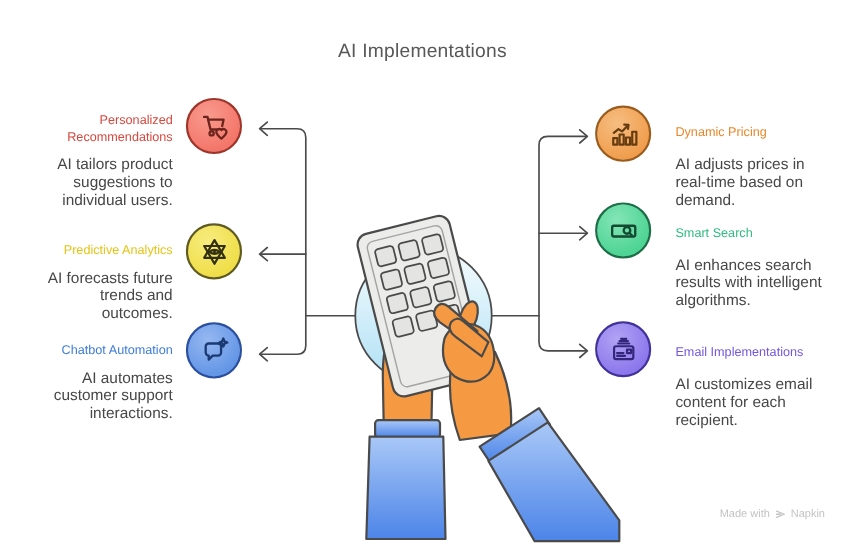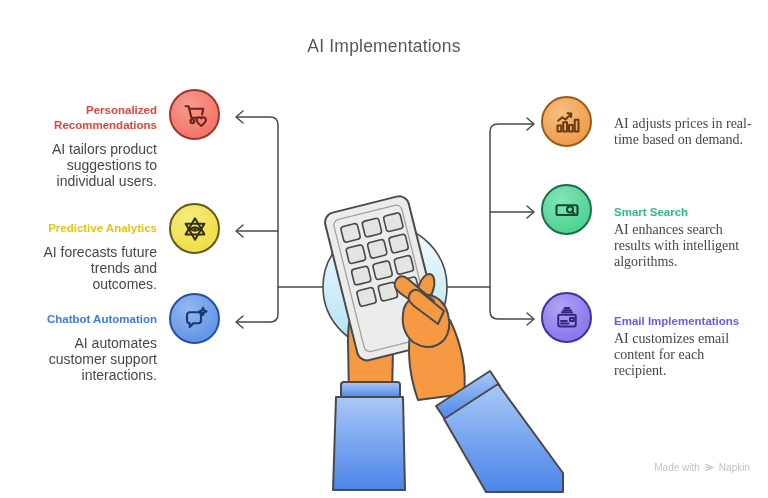--- a/index.html
+++ b/index.html
@@ -8,23 +8,23 @@
   .abs{position:absolute;}
   .title{left:0;top:36px;width:100%;text-align:center;font-size:17.5px;font-weight:500;color:#585858;letter-spacing:.2px;}
   .connectors{left:0;top:0;}
   .badge{width:51px;height:51px;border-radius:50%;border:2.5px solid var(--border);
          background:radial-gradient(circle at 38% 30%, var(--fill-light) 0%, var(--fill) 72%);
          display:flex;align-items:center;justify-content:center;box-sizing:border-box;}
   .badge svg{display:block;}
   .item-text{position:absolute;}
   .left-text{text-align:right;width:130px;left:27px;}
   .right-text{text-align:left;width:145px;left:614px;}
-  .item-heading{font-size:11.5px;font-weight:bold;line-height:15px;}
+  .item-heading{font-size:11.5px;font-weight:normal;line-height:15px;}
   .left-text .item-desc{margin-top:8px;}
-  .right-text .item-desc{margin-top:2px;font-family:Liberation Serif, serif;}
+  .right-text .item-desc{margin-top:12px;}
   .item-desc{font-size:14px;line-height:16px;color:#474747;}
   .watermark{right:18px;top:462px;display:flex;align-items:center;gap:4px;font-size:10px;color:#C3C3C3;}
 </style>
 </head>
 <body>
 
 <div class="stage">
 
   <div class="abs title">AI Implementations</div>
 
@@ -78,20 +78,21 @@
     <div class="item-desc">AI automates customer support interactions.</div>
   </div>
   <div class="abs badge" style="left: 169px; top: 293px; --fill: #6496E6; --fill-light: #96B8F1; --border: #2A4F9E; color: rgb(27, 58, 116);">
     <svg width="30" height="30" viewBox="0 0 24 24" fill="none" stroke="currentColor" stroke-width="1.7" stroke-linecap="round" stroke-linejoin="round">
       <path d="M7.8 6.6 h6.8 a2.2 2.2 0 0 1 2.2 2.2 v4.4 a2.2 2.2 0 0 1 -2.2 2.2 h-3.9 l-2.9 2.9 v-2.9 a2.2 2.2 0 0 1 -2.2 -2.2 v-4.4 a2.2 2.2 0 0 1 2.2 -2.2 z"></path>
       <path d="M18.4 3 l0.85 2.05 L21.3 5.9 l-2.05 0.85 L18.4 8.8 l-0.85 -2.05 L15.5 5.9 l2.05 -0.85 z"></path>
     </svg>
   </div>
 
   <div class="item-text right-text" style="top:114px">
+    <div class="item-heading" style="color: rgb(232, 135, 42);">Dynamic Pricing</div>
     <div class="item-desc">AI adjusts prices in real-time based on demand.</div>
   </div>
   <div class="abs badge" style="left: 541px; top: 96px; --fill: #F09E4E; --fill-light: #F6BE82; --border: #9A5C1D; color: rgb(102, 60, 16);">
     <svg width="30" height="30" viewBox="0 0 24 24" fill="none" stroke="currentColor" stroke-width="1.6" stroke-linecap="round" stroke-linejoin="round">
       <rect x="4.4" y="14.8" width="3" height="4.8"></rect>
       <rect x="9" y="12.2" width="3" height="7.4"></rect>
       <rect x="13.6" y="14.4" width="3" height="5.2"></rect>
       <rect x="18.2" y="10.2" width="3" height="9.4"></rect>
       <path d="M4.8 11 L8.2 8.3 L10.8 10 L14.8 5.9"></path>
       <path d="M12.4 5 L15.5 5.2 L15.1 8.2"></path>

